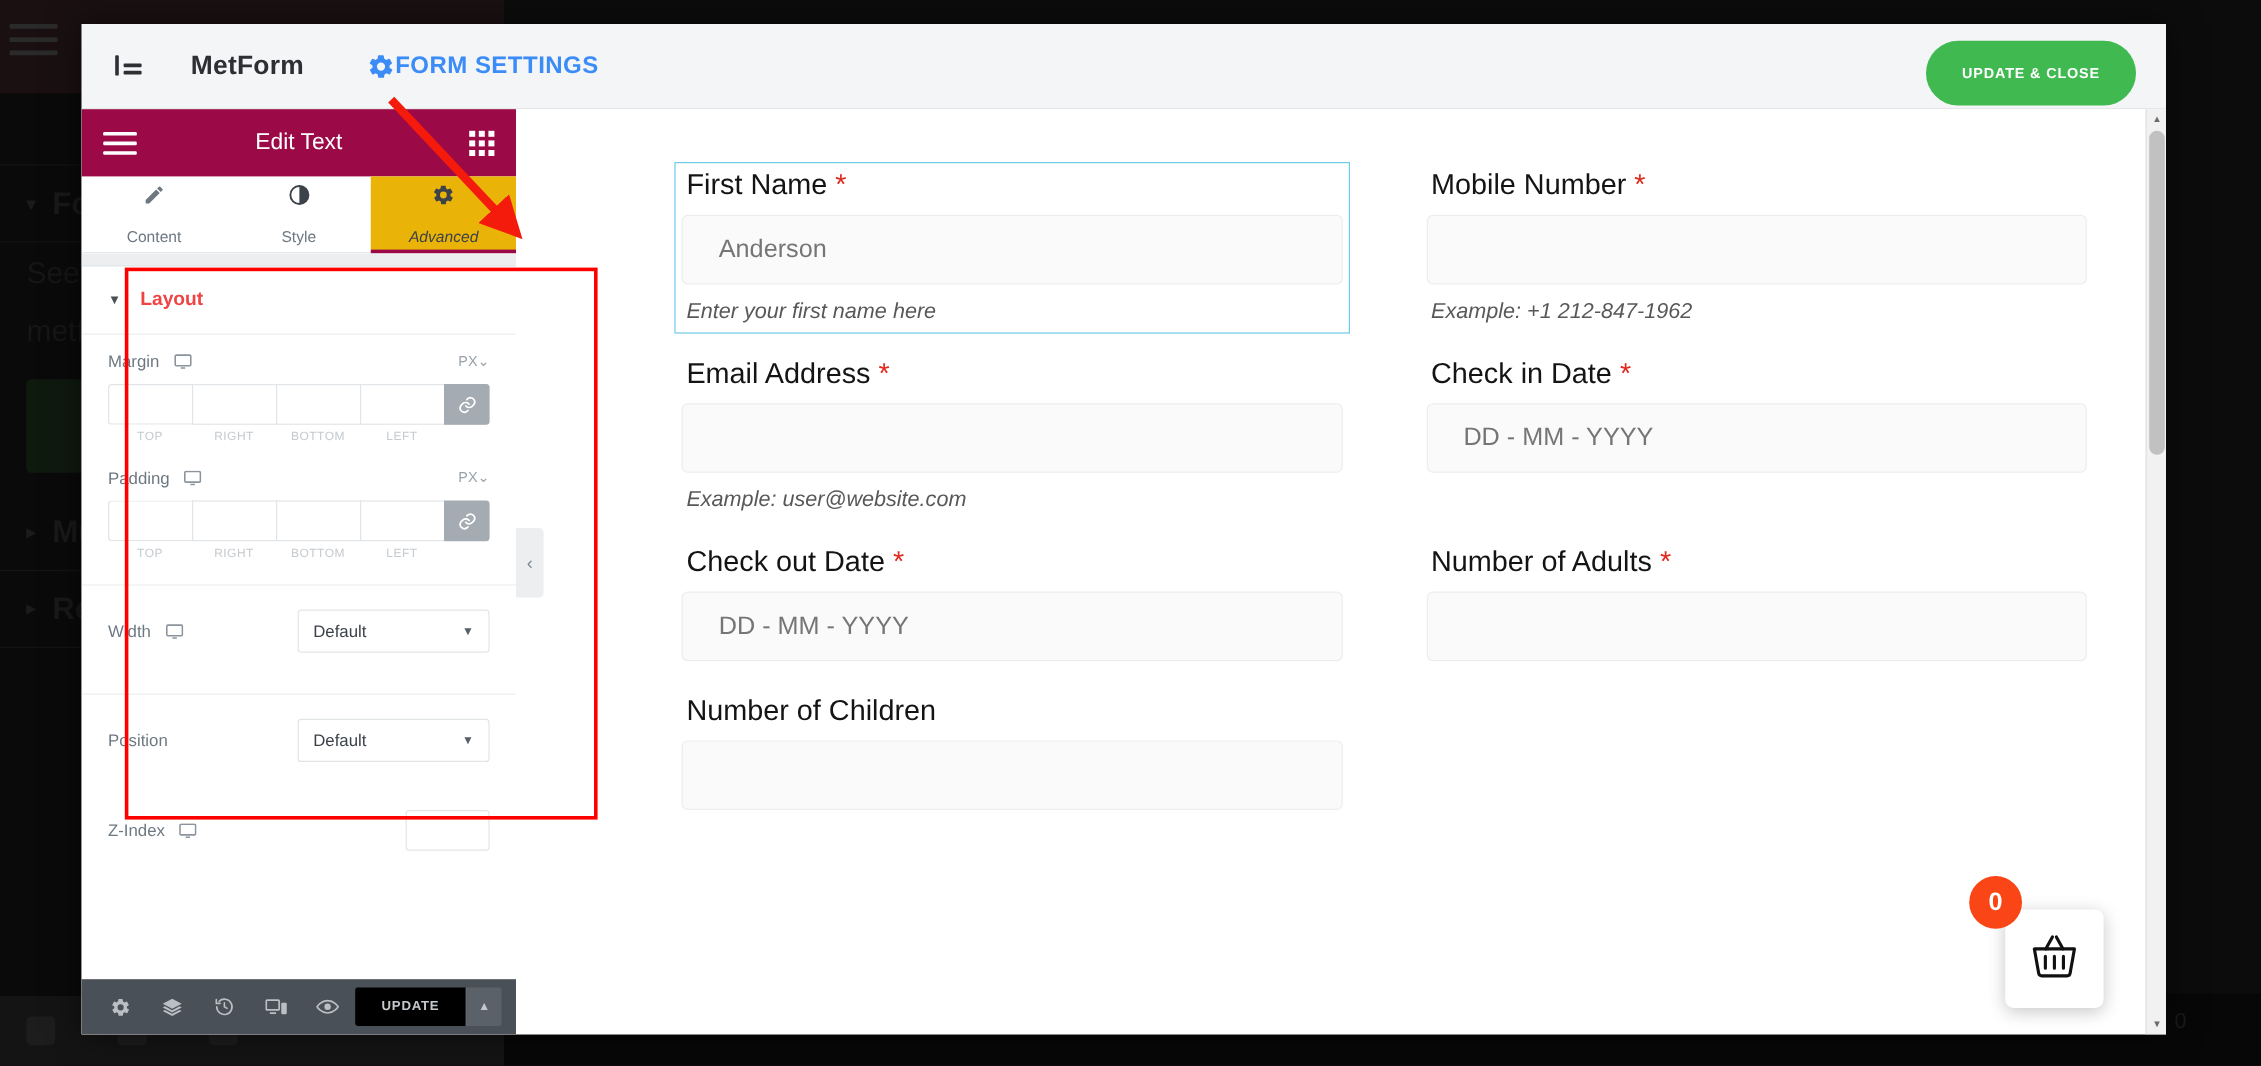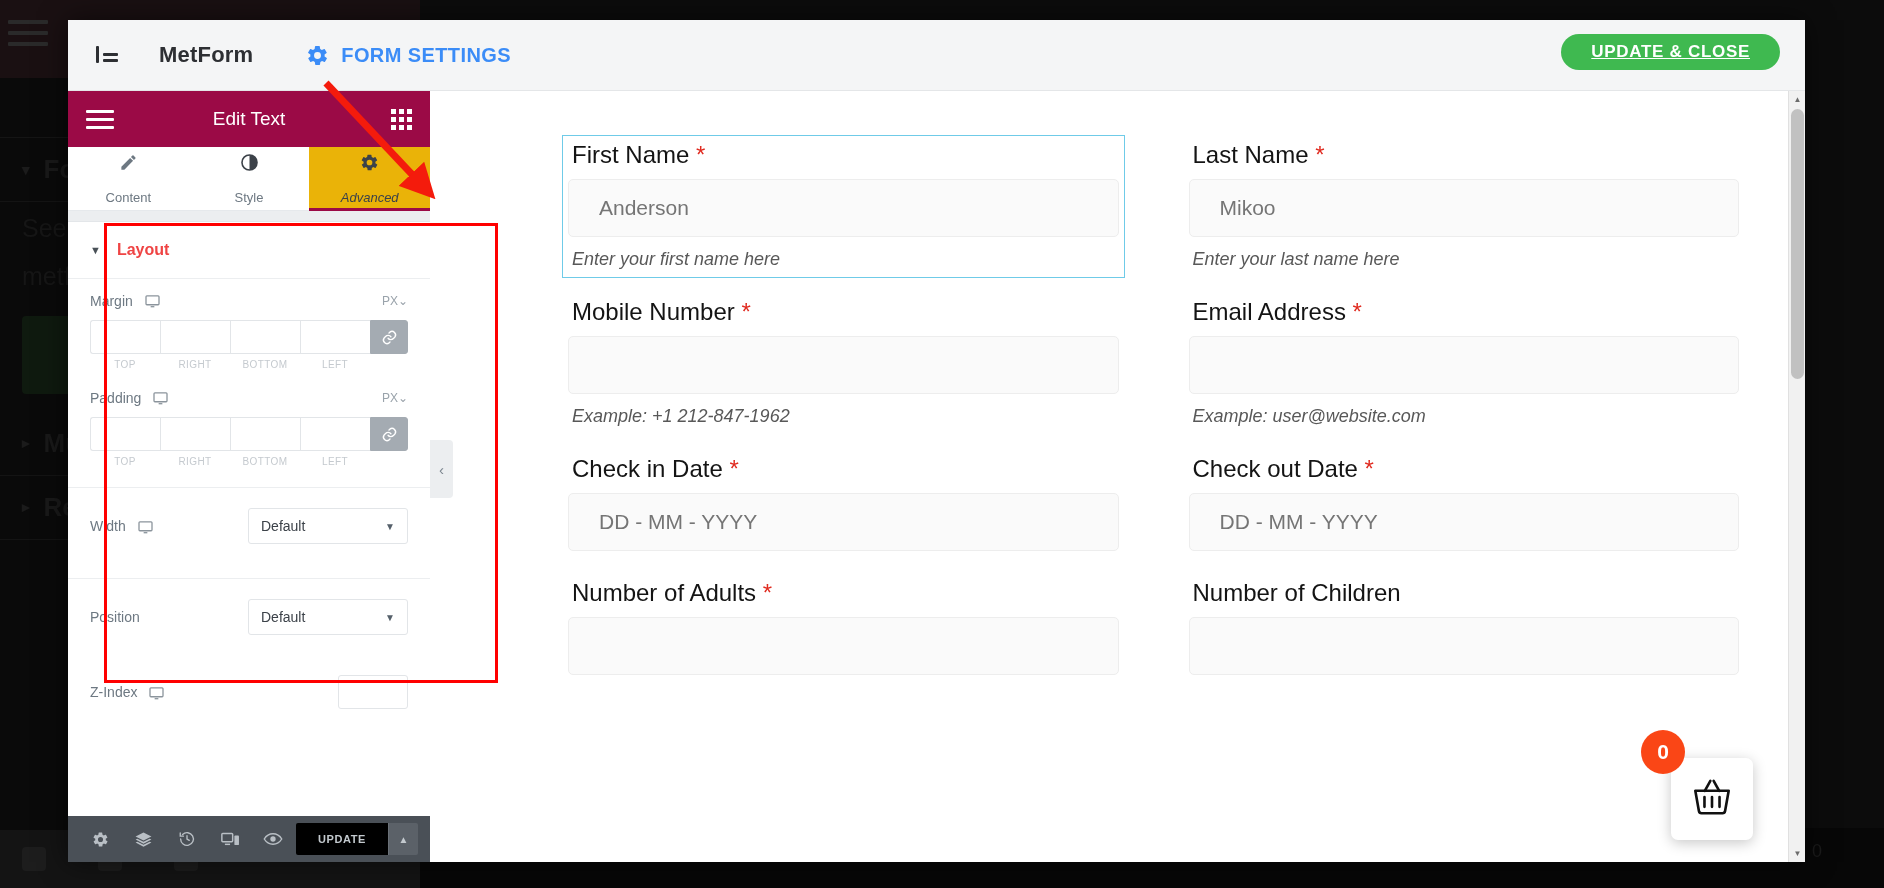--- a/index.html
+++ b/index.html
@@ -62,30 +62,30 @@
   .brand { display: flex; align-items: center; gap: 13px; }
   .brand-icon { width: 22px; height: 20px; position: relative; }
   .brand-icon i { position: absolute; left: 7px; height: 3px; background: #2d2f33; border-radius: 1px; }
   .brand-icon i:nth-child(1) { top: 2px; width: 15px; }
   .brand-icon i:nth-child(2) { top: 8px; width: 15px; }
   .brand-icon i:nth-child(3) { top: 14px; width: 15px; }
   .brand-icon b { position: absolute; left: 0; top: 1px; width: 3px; height: 17px; background: #2d2f33; border-radius: 1px; }
   .brand-name { font-size: 22px; font-weight: bold; color: #2d2f33; letter-spacing: .2px; margin-left: 28px; }
 
   .form-settings {
-    display: flex; align-items: center; gap: 12px; margin-left: 53px; cursor: pointer;
+    display: flex; align-items: center; margin-left: 53px; cursor: pointer;
   }
   .fs-label { font-size: 20px; font-weight: bold; color: #3b8cf7; letter-spacing: .4px; }
   .gear-blue { width: 23px; height: 23px; }
 
   .update-close {
     position: absolute; right: 25px; top: 14px;
     background: #3fb950; color: #fff; border: none; border-radius: 28px;
-    padding: 0 30px; height: 36px; font-size: 17px; font-weight: bold;
-    letter-spacing: .7px; cursor: pointer; font-family: inherit; text-decoration: underline;
+    padding: 0 30px; height: 54px; font-size: 12px; font-weight: bold;
+    letter-spacing: .7px; cursor: pointer; font-family: inherit;
   }
 
   
   .editor-panel {
     position: absolute; left: 0; top: 71px; width: 362px; bottom: 0;
     background: #fff; display: flex; flex-direction: column; z-index: 4;
   }
   .ep-title {
     height: 56px; background: #9b0a46; display: flex; align-items: center;
     justify-content: space-between; padding: 0 18px; color: #fff; position: relative;
@@ -543,28 +543,20 @@
         <div class="field selected">
           <span class="sel-outline"></span>
           <div class="field-label">
             <span>First Name</span>
             <span class="req">*</span>
           </div>
           <input class="field-input" placeholder="Anderson" style="">
           <div class="field-help">Enter your first name here</div>
         </div>
 
-        <div class="field">
-          <div class="field-label">
-            <span>Last Name</span>
-            <span class="req">*</span>
-          </div>
-          <input class="field-input" placeholder="Mikoo" style="">
-          <div class="field-help">Enter your last name here</div>
-        </div>
 
         <div class="field">
           <div class="field-label">
             <span>Mobile Number</span>
             <span class="req">*</span>
           </div>
           <input class="field-input" placeholder="" style="">
           <div class="field-help">Example: +1 212-847-1962</div>
         </div>
 

